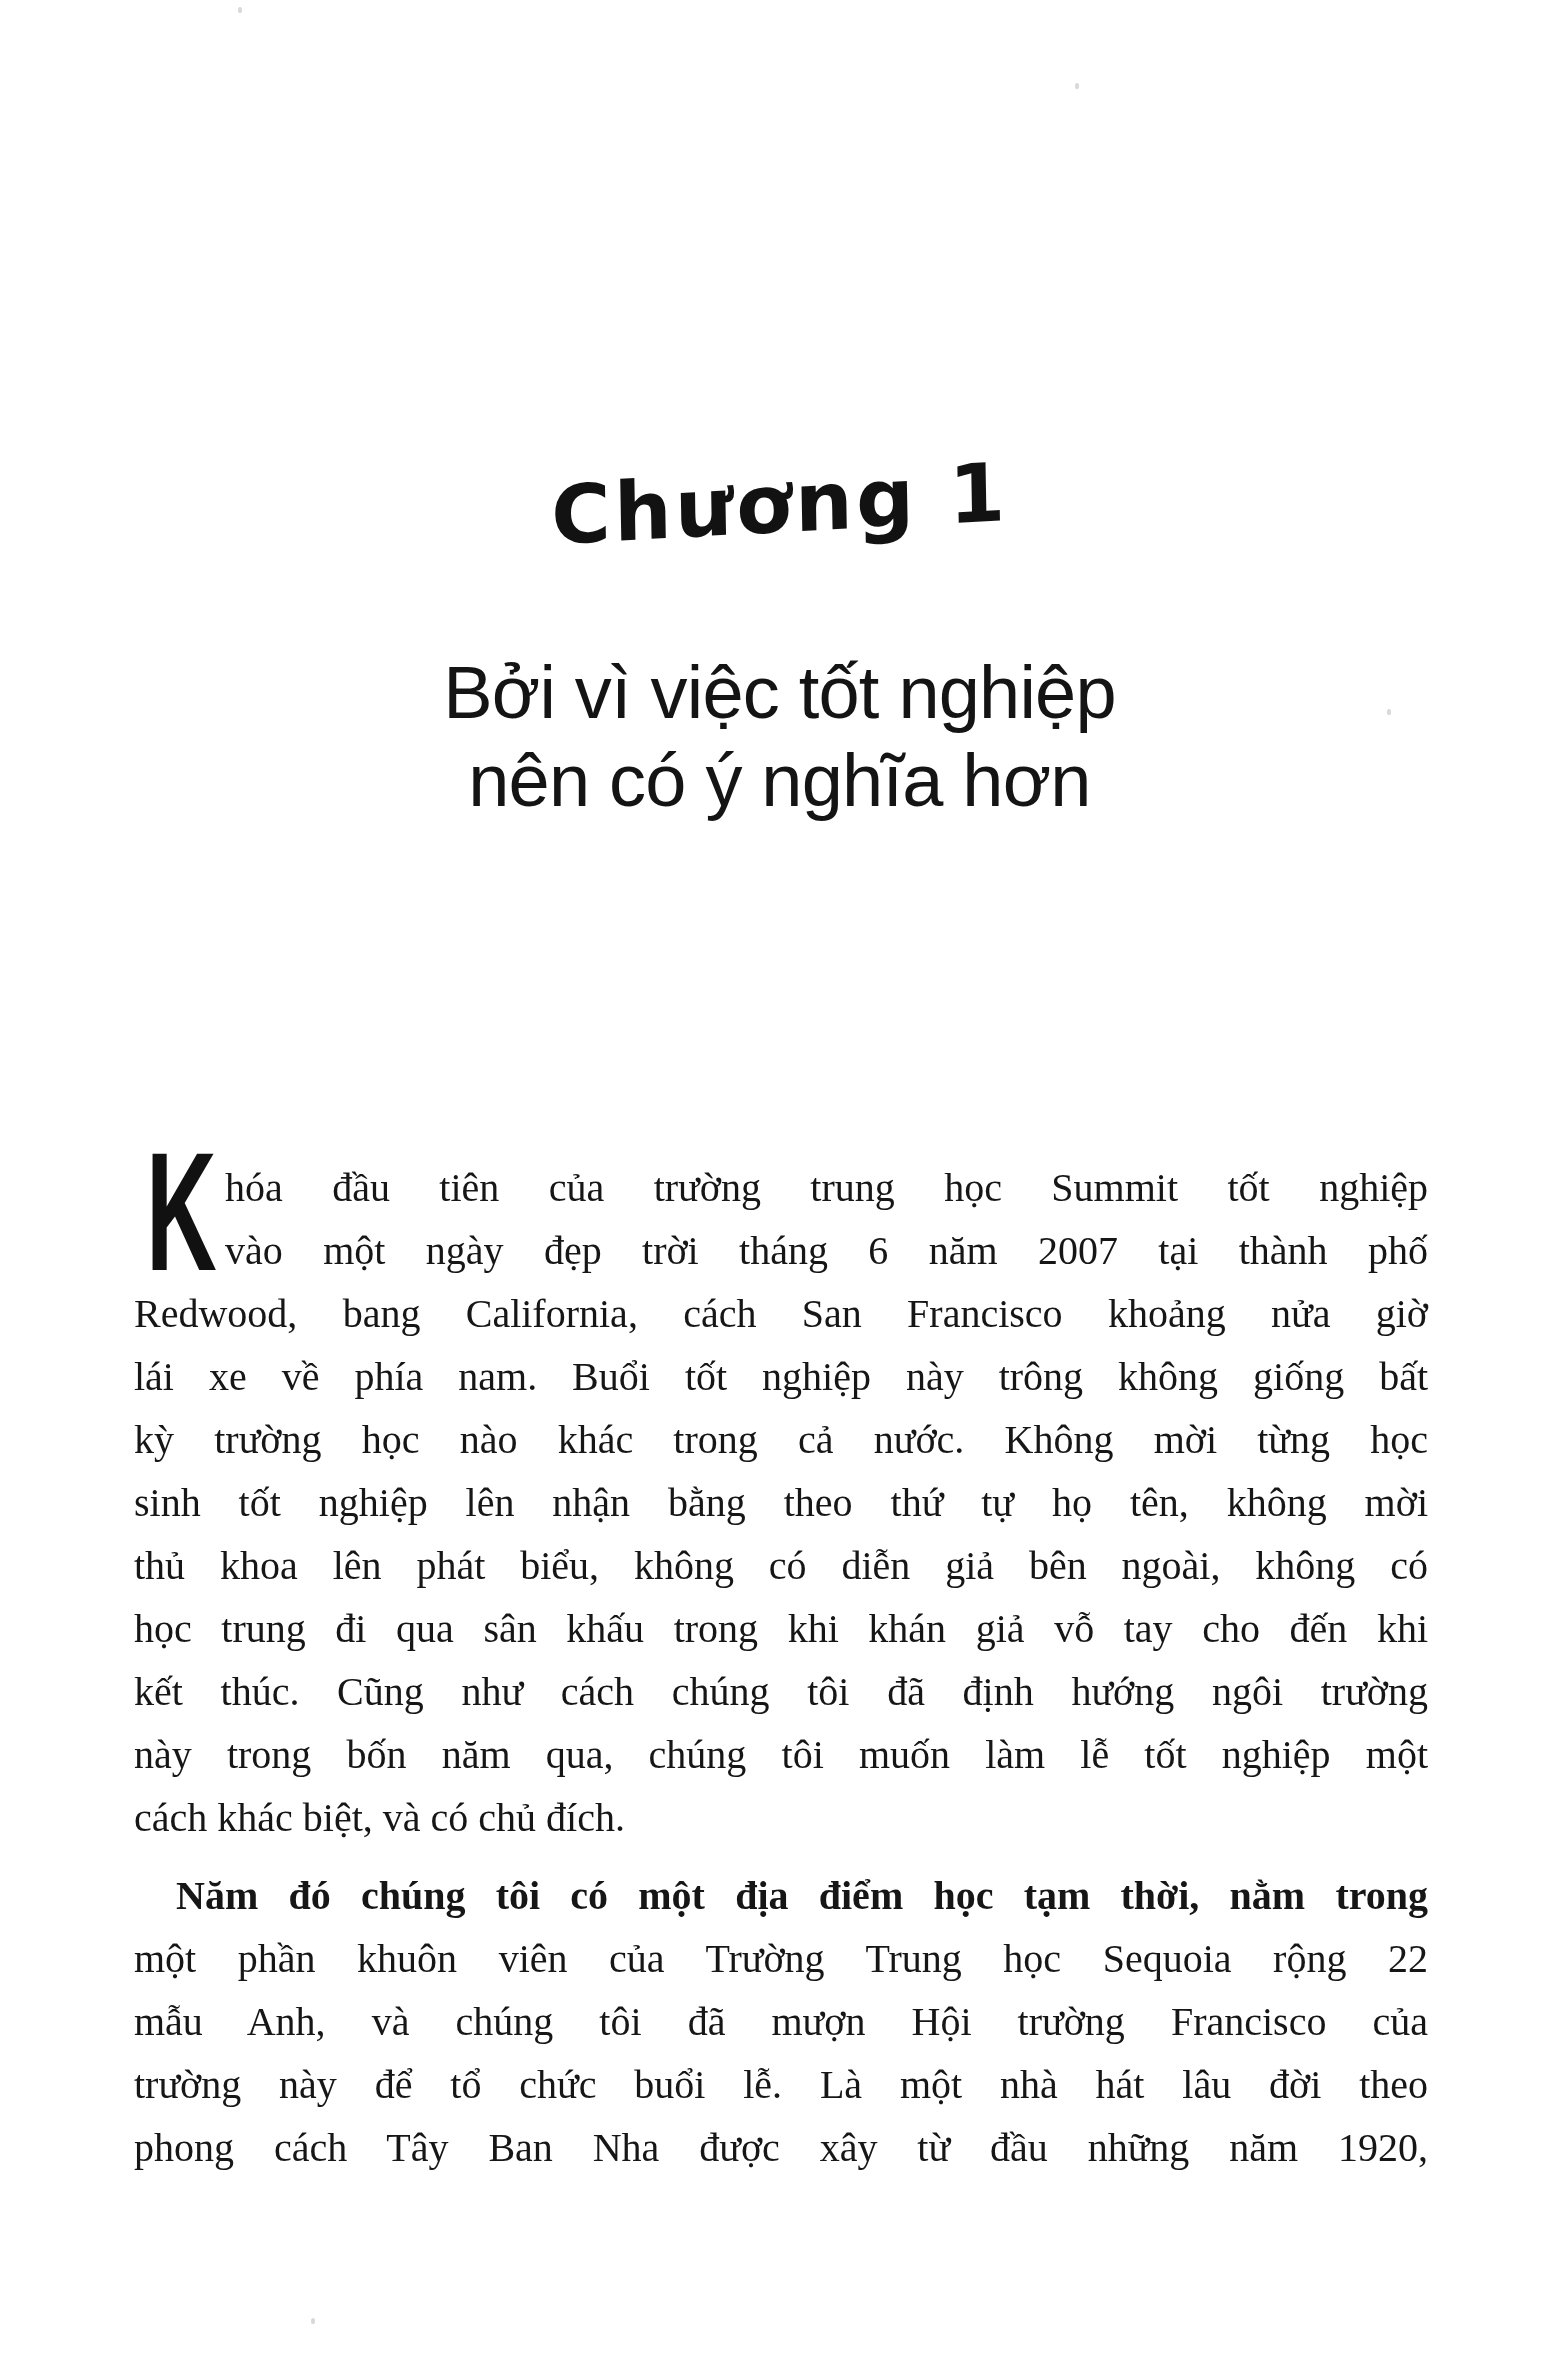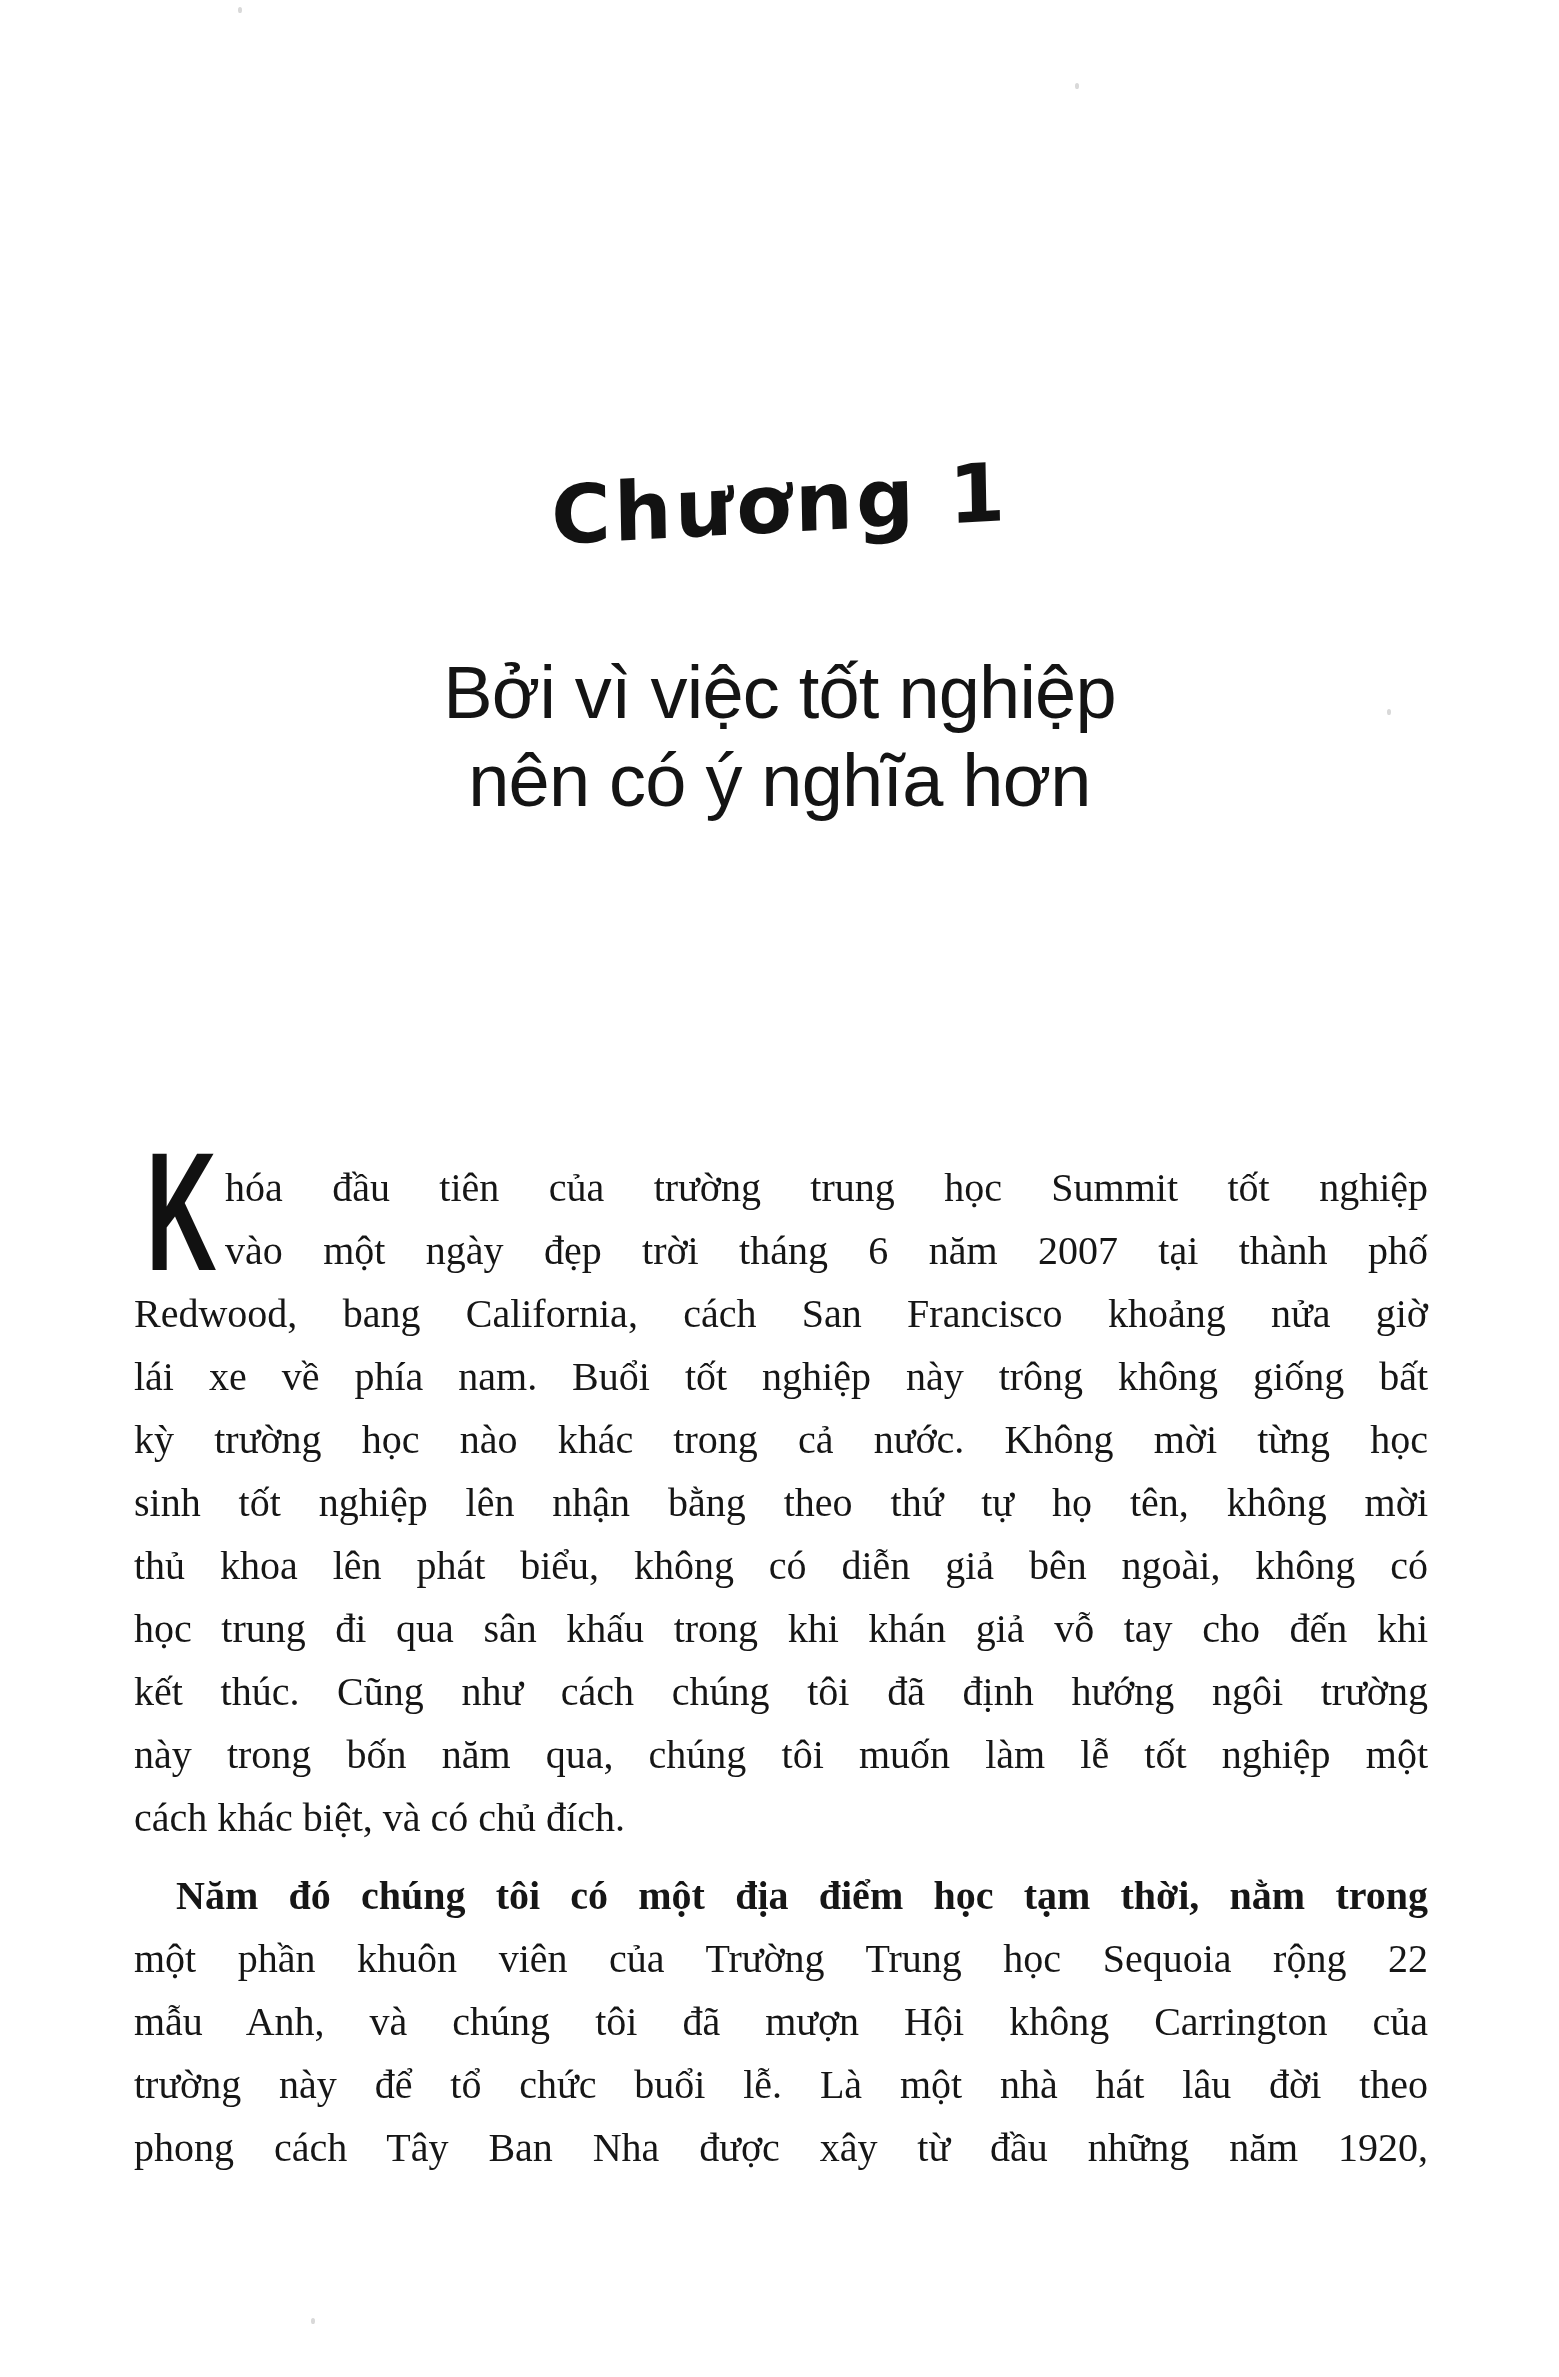--- a/index.html
+++ b/index.html
@@ -118,21 +118,21 @@
         <div class="line">sinh tốt nghiệp lên nhận bằng theo thứ tự họ tên, không mời</div>
         <div class="line">thủ khoa lên phát biểu, không có diễn giả bên ngoài, không có</div>
         <div class="line">học trung đi qua sân khấu trong khi khán giả vỗ tay cho đến khi</div>
         <div class="line">kết thúc. Cũng như cách chúng tôi đã định hướng ngôi trường</div>
         <div class="line">này trong bốn năm qua, chúng tôi muốn làm lễ tốt nghiệp một</div>
         <div class="line no-just">cách khác biệt, và có chủ đích.</div>
       </div>
     <div class="paragraph">
         <div class="line indent">Năm đó chúng tôi có một địa điểm học tạm thời, nằm trong</div>
         <div class="line">một phần khuôn viên của Trường Trung học Sequoia rộng 22</div>
-        <div class="line">mẫu Anh, và chúng tôi đã mượn Hội không Carrington của</div>
+        <div class="line">mẫu Anh, và chúng tôi đã mượn Hội trường Francisco của</div>
         <div class="line">trường này để tổ chức buổi lễ. Là một nhà hát lâu đời theo</div>
         <div class="line">phong cách Tây Ban Nha được xây từ đầu những năm 1920,</div>
       </div>
   </div>
 
   <div class="speck" style="left:238px; top:6.8px;"></div>
   <div class="speck" style="left:1075px; top:83px;"></div>
   <div class="speck" style="left:1387px; top:709px;"></div>
   <div class="speck" style="left:311px; top:2318px;"></div>
 

